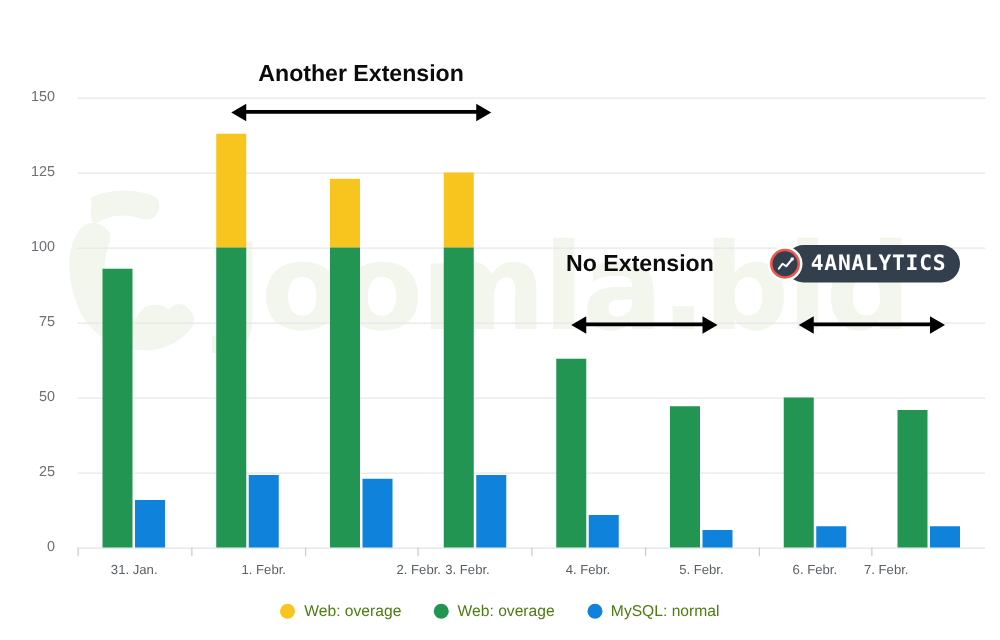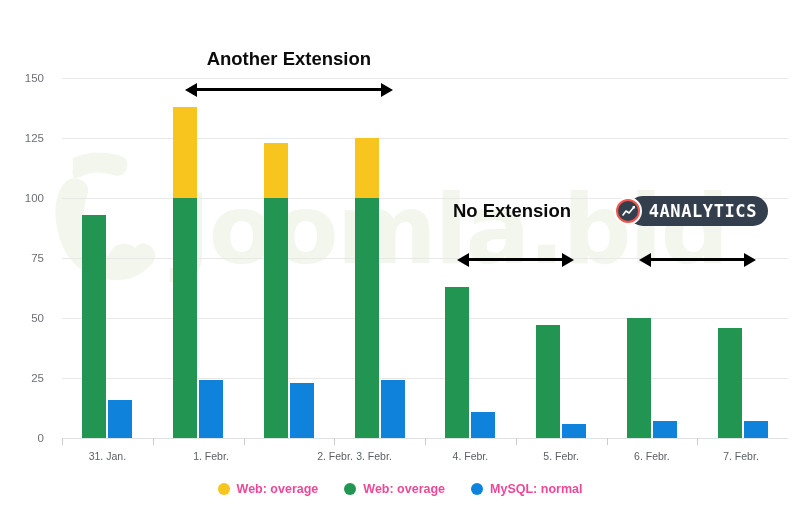--- a/index.html
+++ b/index.html
@@ -155,22 +155,22 @@
     width: 800px;
     display: flex;
     justify-content: center;
     align-items: center;
     gap: 26px;
   }
   .legend-item { display: flex; align-items: center; gap: 7px; }
   .legend-dot { width: 12px; height: 12px; border-radius: 50%; }
   .legend-text {
     font-size: 12.5px;
-    font-weight: bold;
-    color: #ec4899;
+    font-weight: normal;
+    color: #4d7c0f;
     white-space: nowrap;
   }
 </style>
 </head>
 <body>
 
 <div id="root">
 
 
   <div class="watermark">
@@ -252,21 +252,21 @@
       </div>
       <div class="xtickmark" style="left: 544.5px;"></div>
       <div class="xlabel" style="left: 589.875px;">6. Febr.</div>
       <div class="bar" style="left: 564.875px; height: 120px;">
         <div class="seg" style="bottom: 0px; height: 120px; background: rgb(34, 149, 82);"></div>
       </div>
       <div class="bar" style="left: 590.875px; height: 16.8px;">
         <div class="seg" style="bottom: 0px; height: 16.8px; background: rgb(15, 131, 220);"></div>
       </div>
       <div class="xtickmark" style="left: 635.25px;"></div>
-      <div class="xlabel" style="left: 679px;">7. Febr.</div>
+      <div class="xlabel" style="left: 647px;">7. Febr.</div>
       <div class="bar" style="left: 655.625px; height: 110.4px;">
         <div class="seg" style="bottom: 0px; height: 110.4px; background: rgb(34, 149, 82);"></div>
       </div>
       <div class="bar" style="left: 681.625px; height: 16.8px;">
         <div class="seg" style="bottom: 0px; height: 16.8px; background: rgb(15, 131, 220);"></div>
       </div>
     </div>
 
   <div id="annotation-layer">
       <div class="anno-label" style="left: 288.875px; top: 48px; transform: translateX(-50%);">Another Extension</div>

